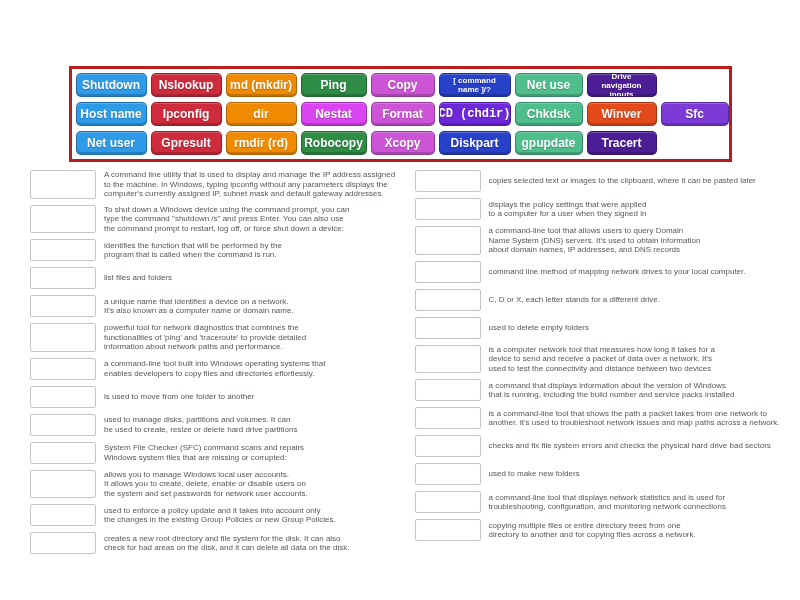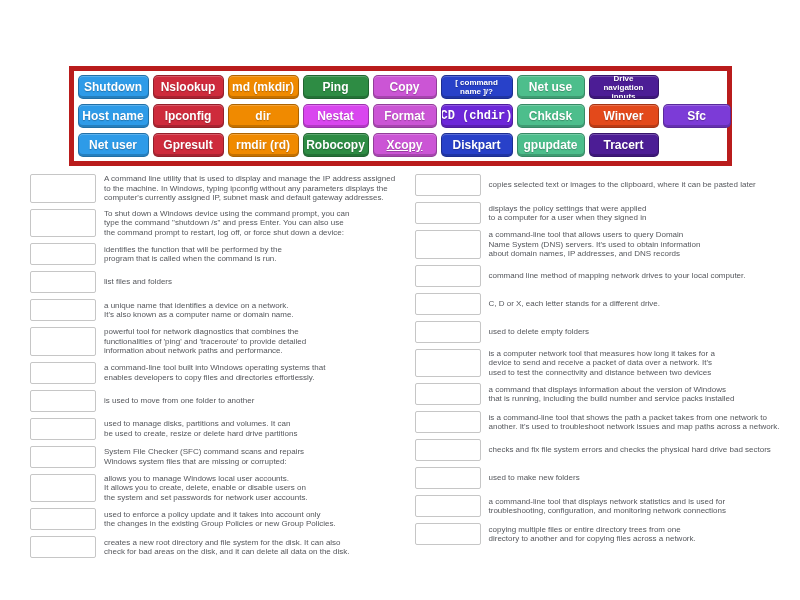--- a/index.html
+++ b/index.html
@@ -2,21 +2,21 @@
 <html><head>
 <meta charset="utf-8">
 <style>
   * { margin:0; padding:0; box-sizing:border-box; }
   html,body { width:800px; height:600px; background:#ffffff; overflow:hidden;
     font-family:"Liberation Sans", sans-serif; }
 
   
   .tile-board {
     width:663px; margin:66px auto 0 auto;
-    border:5px solid #b91c1c; background:#ffffff;
+    border:3px solid #b91c1c; background:#ffffff;
     padding:4px;
     display:grid;
     grid-template-columns:71px 71px 71px 66px 64px 72px 68px 70px 68px;
     grid-auto-rows:24px;
     column-gap:4px; row-gap:5px;
   }
   .tile {
     border-radius:5px;
     display:flex; align-items:center; justify-content:center;
     color:#ffffff; font-size:12px; font-weight:700;
@@ -68,21 +68,21 @@
   <div class="tile" style="background: rgb(203, 85, 213);">Format</div>
   <div class="tile" style="background: #6d28d9; font-family: Liberation Mono, monospace;">CD (chdir)</div>
   <div class="tile" style="background: rgb(77, 190, 140);">Chkdsk</div>
   <div class="tile" style="background: rgb(227, 73, 27);">Winver</div>
   <div class="tile" style="background: rgb(124, 59, 215);">Sfc</div>
 
   <div class="tile" style="background: rgb(46, 155, 232);">Net user</div>
   <div class="tile" style="background: rgb(206, 43, 60);">Gpresult</div>
   <div class="tile" style="background: rgb(240, 138, 0);">rmdir (rd)</div>
   <div class="tile" style="background: rgb(46, 140, 68);">Robocopy</div>
-  <div class="tile" style="background: rgb(203, 85, 213); text-decoration: underline;">Xcopy</div>
+  <div class="tile" style="background: rgb(203, 85, 213);">Xcopy</div>
   <div class="tile" style="background: rgb(40, 65, 201);">Diskpart</div>
   <div class="tile" style="background: rgb(77, 190, 140);">gpupdate</div>
   <div class="tile" style="background: #4c1d95;">Tracert</div>
 </div>
 
 <div class="columns">
   <div class="col">
     <div class="match-row">
       <div class="drop-box"></div>
       <div class="desc">A command line utility that is used to display and manage the IP address assigned

